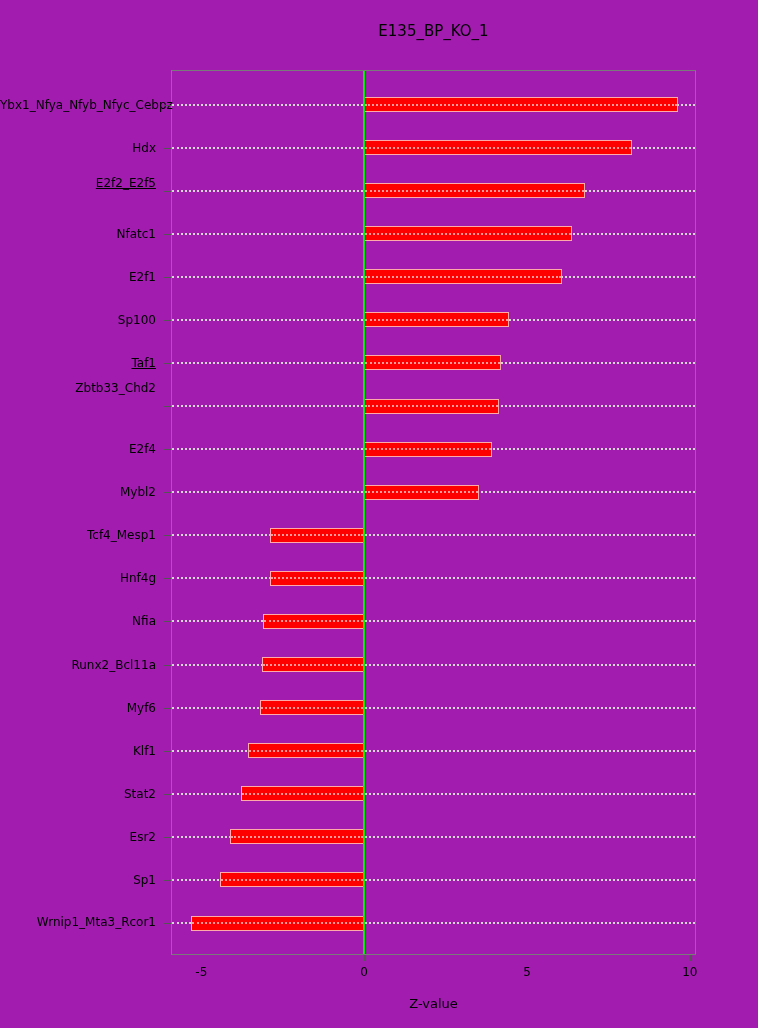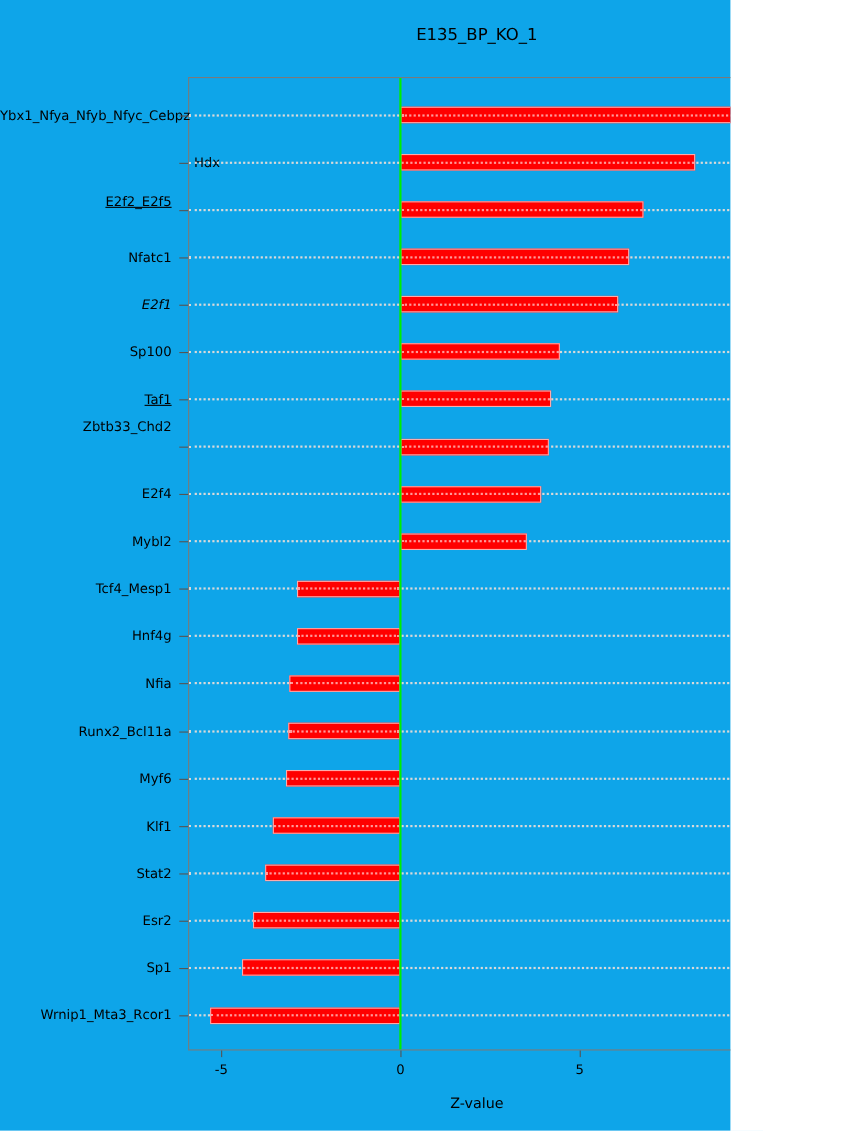--- a/index.html
+++ b/index.html
@@ -3,23 +3,23 @@
 <meta charset="utf-8">
 <style>
   html, body {
     margin: 0;
     padding: 0;
     background: #ffffff;
     font-family: "DejaVu Sans", "Liberation Sans", sans-serif;
   }
   #figure {
     position: relative;
-    width: 664px;
+    width: 758px;
     height: 1028px;
-    background: #0ea5e9;
+    background: #a21caf;
     overflow: hidden;
   }
   #chart-title {
     position: absolute;
     left: 171px;
     top: 22px;
     width: 525px;
     text-align: center;
     font-size: 15px;
     color: #000000;
@@ -187,27 +187,27 @@
         <div class="bar-dots"></div>
       </div>
       <div class="refline" style="top: 851.02px; border-top-color: rgb(217, 217, 217);"></div>
       <div class="bar" style="left: 18.8879px; width: 173.248px; top: 844.52px; background: rgb(255, 0, 0); border: 1px solid rgb(255, 170, 170);">
         <div class="bar-dots"></div>
       </div>
     </div>
   <div id="x-axis-title">Z-value</div>
 <div class="ylabel" style="top: 96.5px; color: rgb(0, 0, 0);">Ybx1_Nfya_Nfyb_Nfyc_Cebpz</div>
     <div class="ytick" style="left: 163px; top: 104.5px; background: rgb(85, 85, 85);"></div>
-    <div class="ylabel" style="top: 139.58px; color: rgb(0, 0, 0); padding-left: 44px;">Hdx</div>
+    <div class="ylabel" style="top: 139.58px; color: rgb(0, 0, 0);">Hdx</div>
     <div class="ytick" style="left: 163px; top: 147.58px; background: rgb(85, 85, 85);"></div>
     <div class="ylabel" style="top: 175px; color: rgb(0, 0, 0); text-decoration: underline;">E2f2_E2f5</div>
     <div class="ytick" style="left: 163px; top: 190.66px; background: rgb(85, 85, 85);"></div>
     <div class="ylabel" style="top: 225.74px; color: rgb(0, 0, 0);">Nfatc1</div>
     <div class="ytick" style="left: 163px; top: 233.74px; background: rgb(85, 85, 85);"></div>
-    <div class="ylabel" style="top: 268.82px; color: rgb(0, 0, 0); font-style: italic;">E2f1</div>
+    <div class="ylabel" style="top: 268.82px; color: rgb(0, 0, 0);">E2f1</div>
     <div class="ytick" style="left: 163px; top: 276.82px; background: rgb(85, 85, 85);"></div>
     <div class="ylabel" style="top: 311.9px; color: rgb(0, 0, 0);">Sp100</div>
     <div class="ytick" style="left: 163px; top: 319.9px; background: rgb(85, 85, 85);"></div>
     <div class="ylabel" style="top: 354.98px; color: rgb(0, 0, 0); text-decoration: underline;">Taf1</div>
     <div class="ytick" style="left: 163px; top: 362.98px; background: rgb(85, 85, 85);"></div>
     <div class="ylabel" style="top: 380px; color: rgb(0, 0, 0);">Zbtb33_Chd2</div>
     <div class="ytick" style="left: 163px; top: 406.06px; background: rgb(85, 85, 85);"></div>
     <div class="ylabel" style="top: 441.14px; color: rgb(0, 0, 0);">E2f4</div>
     <div class="ytick" style="left: 163px; top: 449.14px; background: rgb(85, 85, 85);"></div>
     <div class="ylabel" style="top: 484.22px; color: rgb(0, 0, 0);">Mybl2</div>

